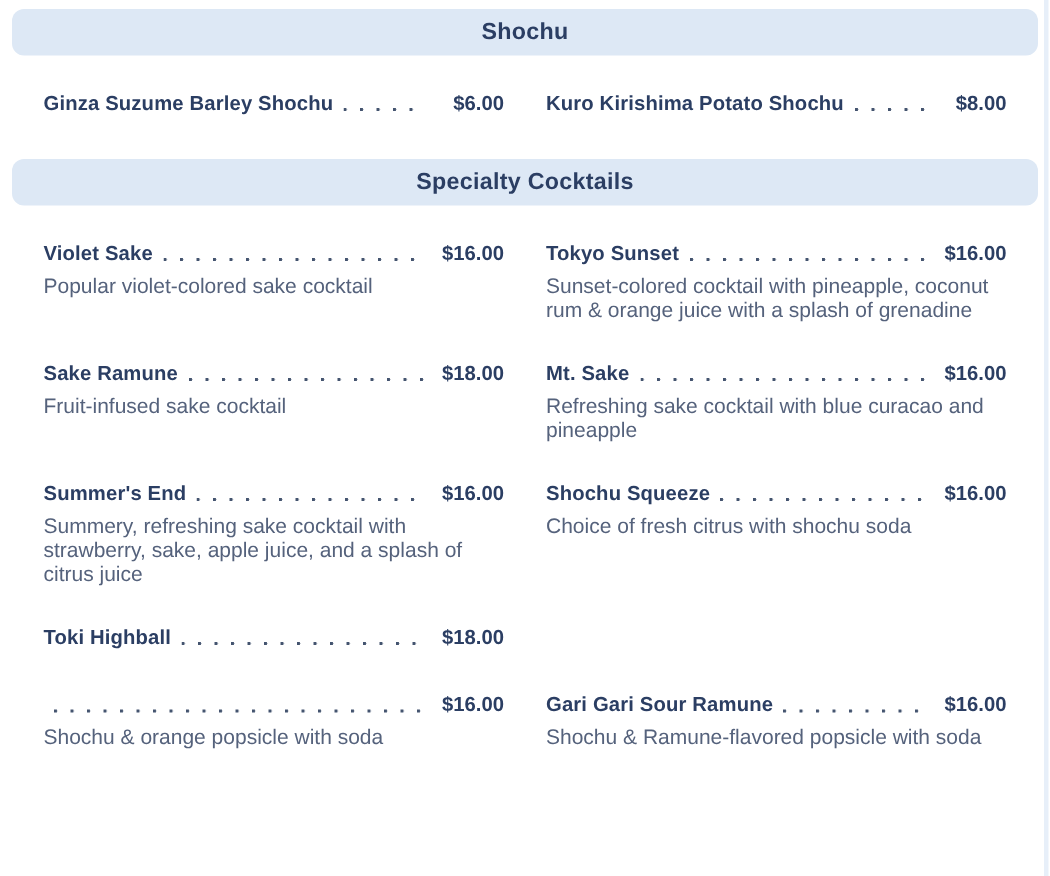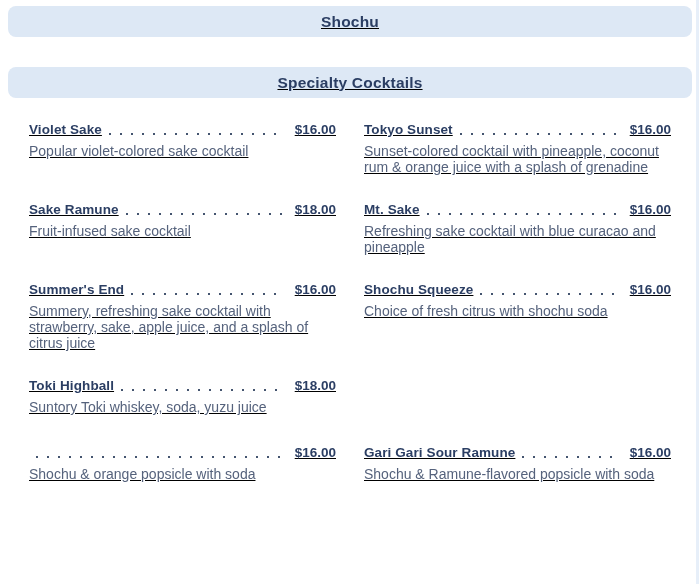--- a/index.html
+++ b/index.html
@@ -12,21 +12,21 @@
   html,body{width:700px;height:584px;}
   body{
     background:#ffffff;
     font-family:"Liberation Sans", sans-serif;
     overflow:hidden;
     position:relative;
   }
   .page{
     padding:6px 8px 0 8px;
   }
-  .menu-section{margin-bottom:30px;text-decoration:underline;}
+  .menu-section{margin-bottom:30px;}
   .banner{
     height:31px;
     background:var(--banner);
     border-radius:8px;
     display:flex;
     align-items:center;
     justify-content:center;
     margin-bottom:24px;
   }
   .banner h2{
@@ -90,20 +90,40 @@
 </style>
 </head>
 <body>
 
 <div class="page">
 
   <section class="menu-section">
     <div class="banner">
       <h2>Shochu</h2>
     </div>
+    <div class="content">
+      <div class="grid">
+        <div class="menu-item">
+          <div class="item-row">
+            <span class="item-name">Ginza Suzume Barley Shochu</span>
+            <span class="leader"></span>
+            <span class="item-price">$6.00</span>
+          </div>
+
+        </div>
+        <div class="menu-item">
+          <div class="item-row">
+            <span class="item-name">Kuro Kirishima Potato Shochu</span>
+            <span class="leader"></span>
+            <span class="item-price">$8.00</span>
+          </div>
+
+        </div>
+      </div>
+    </div>
   </section>
 
   <section class="menu-section">
     <div class="banner">
       <h2>Specialty Cocktails</h2>
     </div>
     <div class="content">
       <div class="grid">
         <div class="menu-item">
           <div class="item-row">
@@ -152,21 +172,20 @@
             <span class="item-price">$16.00</span>
           </div>
           <p class="item-desc">Choice of fresh citrus with shochu soda</p>
         </div>
         <div class="menu-item">
           <div class="item-row">
             <span class="item-name">Toki Highball</span>
             <span class="leader"></span>
             <span class="item-price">$18.00</span>
           </div>
-          <p class="item-desc">Suntory Toki whiskey, soda, yuzu juice</p>
         </div>
       </div>
     </div>
   </section>
 
   <section class="menu-section">
     <div class="content">
       <div class="grid">
         <div class="menu-item">
           <div class="item-row">

